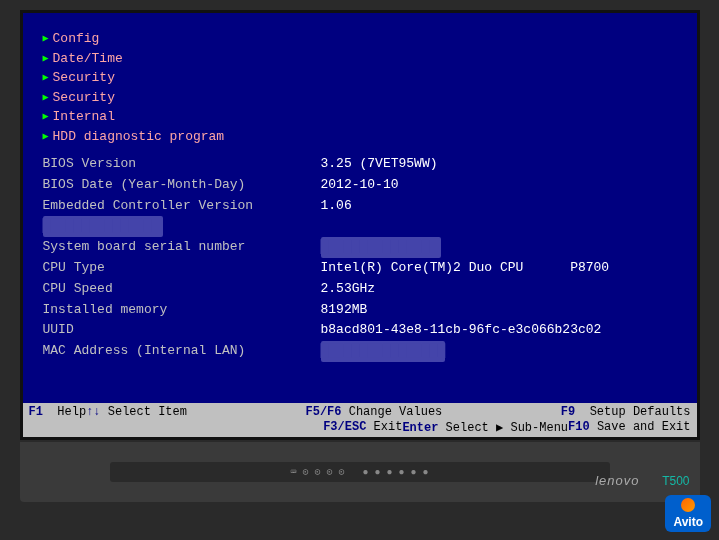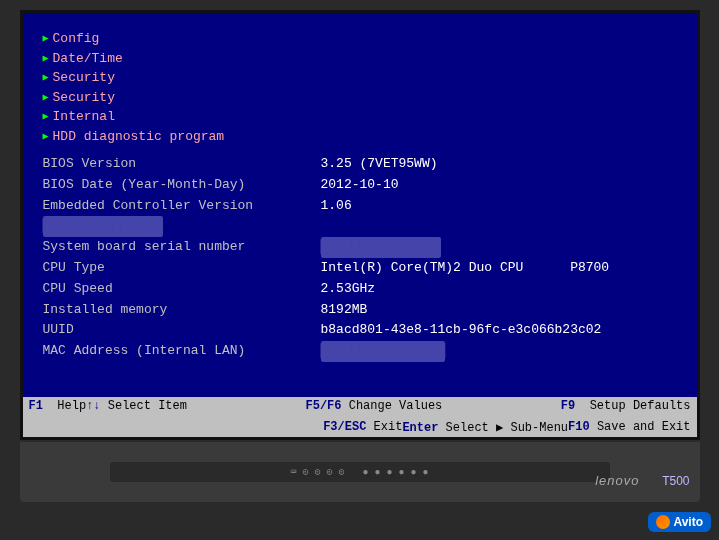--- a/index.html
+++ b/index.html
@@ -249,21 +249,21 @@
         </div>
         <div class="info-row">
           <span class="info-label">MAC Address (Internal LAN)</span>
           <span class="info-value blurred">████████████████</span>
         </div>
 
       </div>
 
       <div class="bottom-bar">
         <div style="width:100%">
-          <div style="display:flex; justify-content:space-between; margin-bottom:7px;">
+          <div style="display:flex; justify-content:space-between; margin-bottom:1px;">
             <span><span class="fn-key">F1</span> &nbsp;<span class="fn-label">Help</span><span class="fn-key">↑↓</span> <span class="fn-label">Select Item</span></span>
             <span><span class="fn-key">F5/F6</span> <span class="fn-label">Change Values</span></span>
             <span><span class="fn-key">F9</span> &nbsp;<span class="fn-label">Setup Defaults</span></span>
           </div>
           <div style="display:flex; justify-content:flex-end;">
             <span><span class="fn-key">F3/ESC</span> <span class="fn-label">Exit</span></span>
             <span><span class="fn-key">Enter</span> <span class="fn-label">Select ▶ Sub-Menu</span></span>
             <span><span class="fn-key">F10</span> <span class="fn-label">Save and Exit</span></span>
           </div>
         </div>
@@ -273,22 +273,22 @@
   </div>
 
   <div class="keyboard-area">
     <div class="keyboard-strip">
       <span style="color:#888; font-size:10px;">⌨ ⊙ ⊙ ⊙ ⊙ &nbsp; ● ● ● ● ● ●</span>
     </div>
     <div class="brand-area">
       <span style="font-style:italic; font-size:13px; color:#aaa;">lenovo</span>
     </div>
     <div class="model-area">
-      <span style="font-size:12px; color:#c4b5fd;">T500</span>
+      <span style="font-size:12px; color:#14b8a6;">T500</span>
     </div>
   </div>
 
-  <div class="avito-badge" style="position:absolute; bottom:8px; right:8px; background:#005fcc; border-radius:6px; padding:3px 8px; display:flex; align-items:center; gap:3px; font-family:Arial,sans-serif; font-size:12px; font-weight:bold; color:white;">
+  <div class="avito-badge" style="position:absolute; bottom:8px; right:8px; background:#005fcc; border-radius:6px; padding:3px 8px; display:flex; align-items:center; gap:3px; font-family:Arial,sans-serif; font-size:12px; font-weight:bold; color:white;flex-direction:column;">
     <span style="display:inline-block; width:14px; height:14px; background:linear-gradient(135deg,#ff6600,#ff9900); border-radius:50%;"></span>
     <span>Avito</span>
   </div>
 
 </div>
 
 </body></html>

